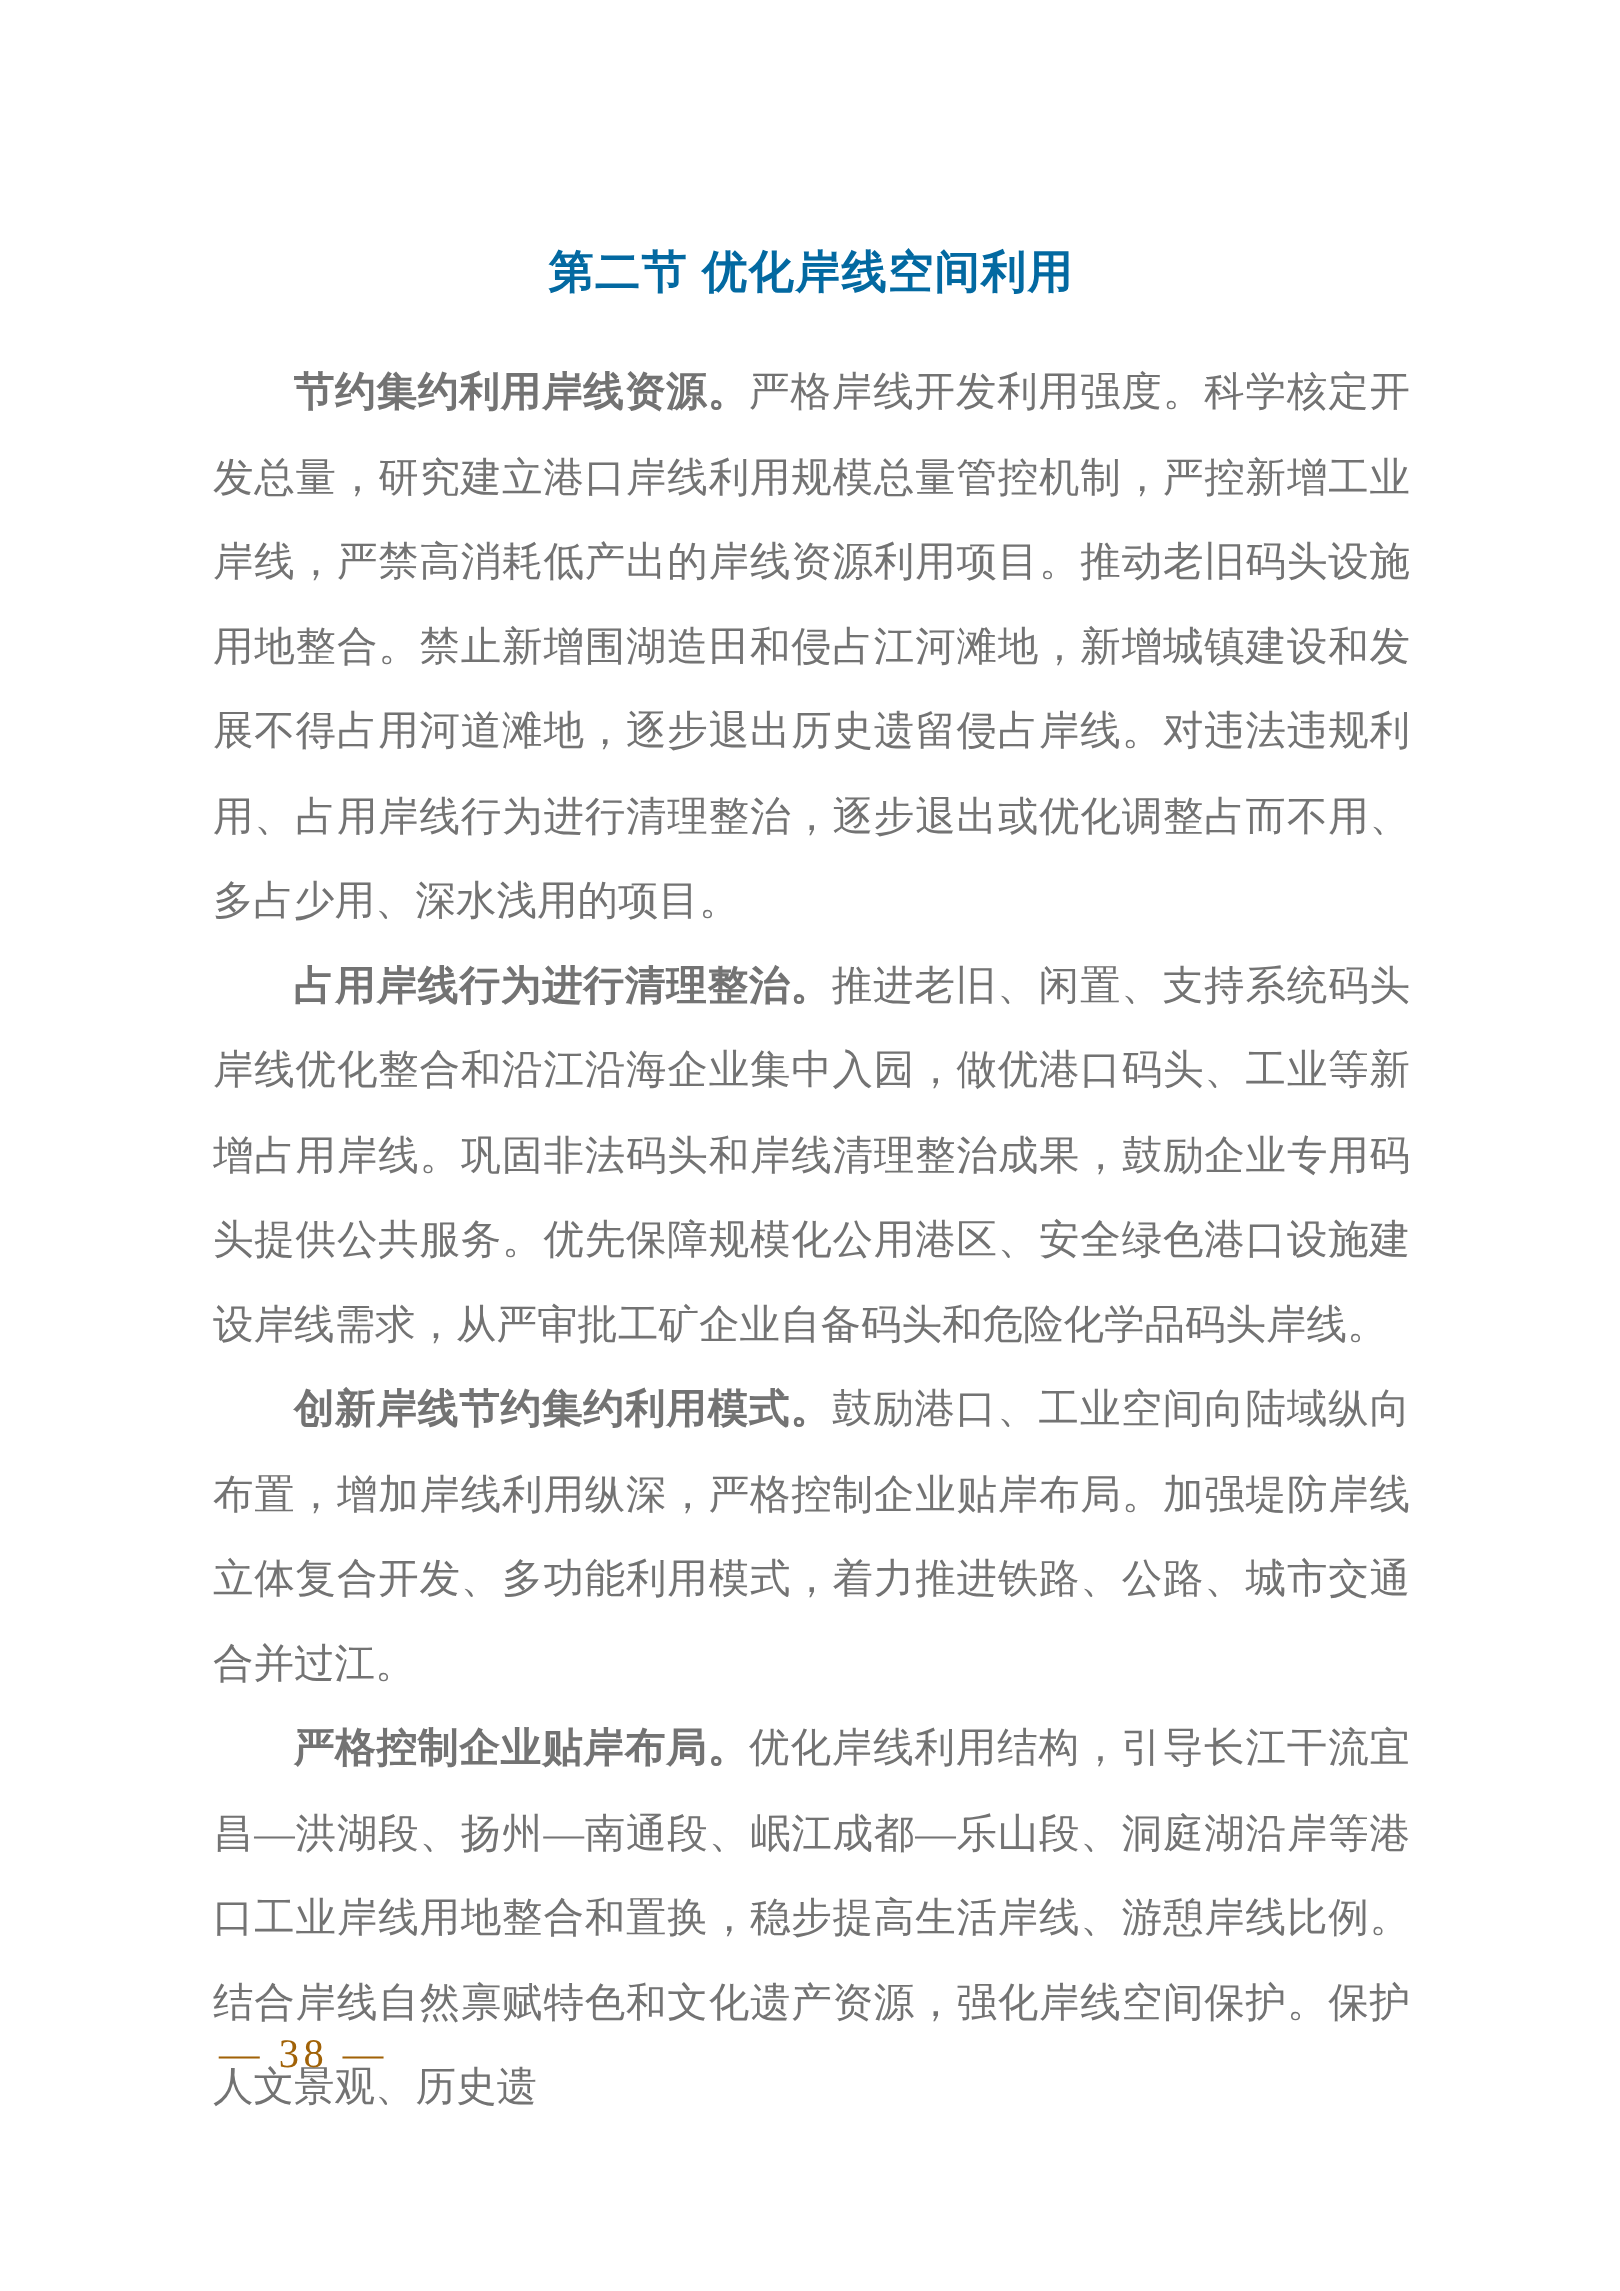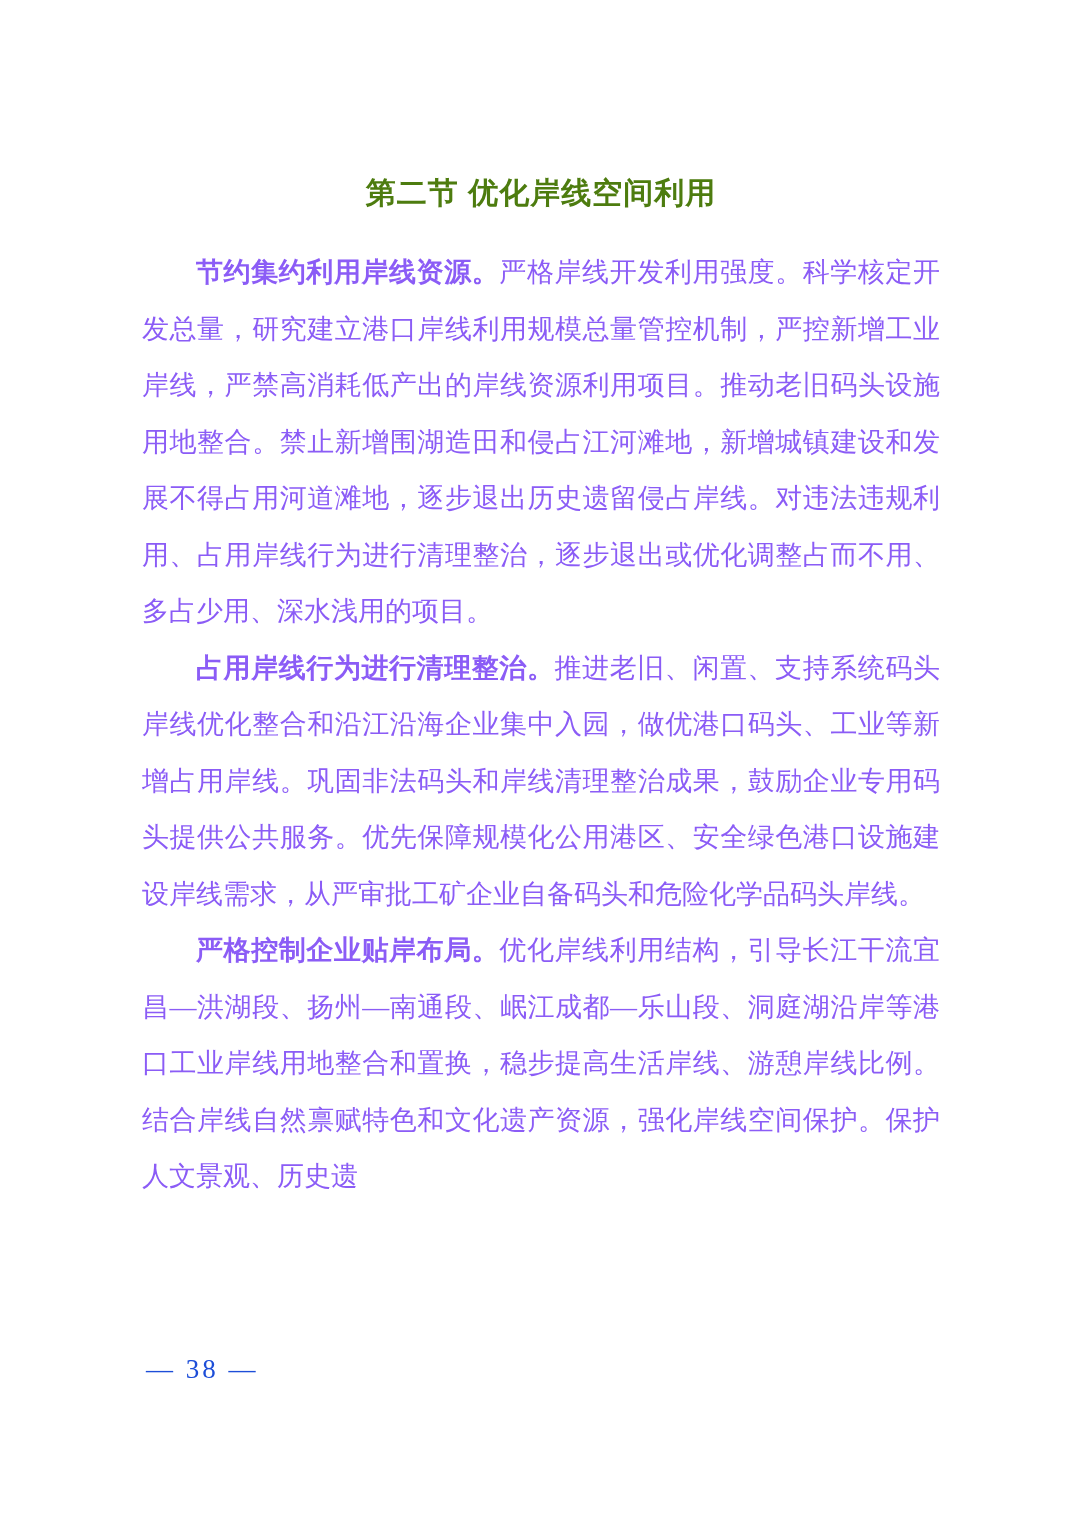--- a/index.html
+++ b/index.html
@@ -16,65 +16,66 @@
       overflow: hidden;
       font-kerning: none;
     }
     .content {
       position: absolute;
       left: 142px;
       top: 163px;
       width: 798px;
     }
     .section-title {
-      margin: 11px 0 32px 0;
+      margin: 0 0 32px 0;
       text-align: center;
       font-family: "Liberation Sans", "DejaVu Sans", sans-serif;
       font-weight: 700;
       font-size: 30px;
       line-height: 38px;
-      color: #4d7c0f;
+      color: #0369a1;
       letter-spacing: 1px;
     }
     .para {
       margin: 0;
       font-family: "Liberation Serif", "DejaVu Serif", serif;
       font-size: 27px;
       line-height: 56.5px;
-      color: #8b5cf6;
+      color: #737373;
       text-align: justify;
       text-justify: inter-ideograph;
       text-indent: 2em;
       word-break: break-all;
     }
     .para .lead {
       font-weight: 700;
     }
     .page-footer {
       position: absolute;
       left: 146px;
       top: 1354px;
       font-family: "Liberation Serif", "DejaVu Serif", serif;
       font-size: 27px;
-      color: #1d4ed8;
+      color: #a16207;
       letter-spacing: 3px;
       white-space: nowrap;
     }
   </style>
 </head>
 <body>
 
 <div class="page">
   <div class="content">
 
     <h1 class="section-title">第二节 优化岸线空间利用</h1>
 
     <p class="para"><span class="lead">节约集约利用岸线资源。</span><span>严格岸线开发利用强度。科学核定开发总量，研究建立港口岸线利用规模总量管控机制，严控新增工业岸线，严禁高消耗低产出的岸线资源利用项目。推动老旧码头设施用地整合。禁止新增围湖造田和侵占江河滩地，新增城镇建设和发展不得占用河道滩地，逐步退出历史遗留侵占岸线。对违法违规利用、占用岸线行为进行清理整治，逐步退出或优化调整占而不用、多占少用、深水浅用的项目。</span></p>
 
     <p class="para"><span class="lead">占用岸线行为进行清理整治。</span><span>推进老旧、闲置、支持系统码头岸线优化整合和沿江沿海企业集中入园，做优港口码头、工业等新增占用岸线。巩固非法码头和岸线清理整治成果，鼓励企业专用码头提供公共服务。优先保障规模化公用港区、安全绿色港口设施建设岸线需求，从严审批工矿企业自备码头和危险化学品码头岸线。</span></p>
 
+    <p class="para"><span class="lead">创新岸线节约集约利用模式。</span><span>鼓励港口、工业空间向陆域纵向布置，增加岸线利用纵深，严格控制企业贴岸布局。加强堤防岸线立体复合开发、多功能利用模式，着力推进铁路、公路、城市交通合并过江。</span></p>
 
     <p class="para"><span class="lead">严格控制企业贴岸布局。</span><span>优化岸线利用结构，引导长江干流宜昌—洪湖段、扬州—南通段、岷江成都—乐山段、洞庭湖沿岸等港口工业岸线用地整合和置换，稳步提高生活岸线、游憩岸线比例。结合岸线自然禀赋特色和文化遗产资源，强化岸线空间保护。保护人文景观、历史遗</span></p>
 
   </div>
 
   <div class="page-footer">— 38 —</div>
 </div>
 
 </body></html>

